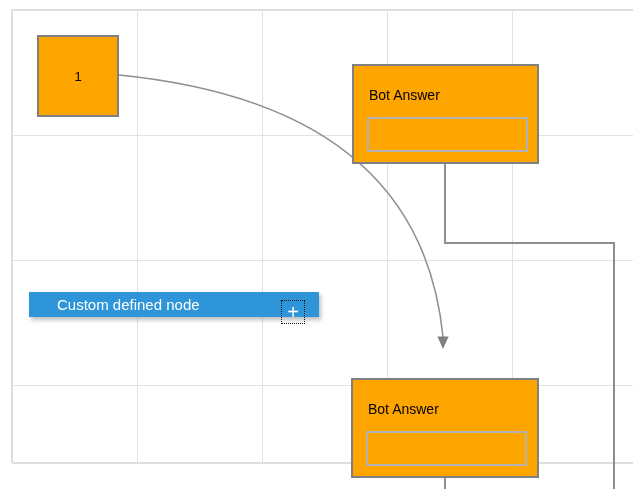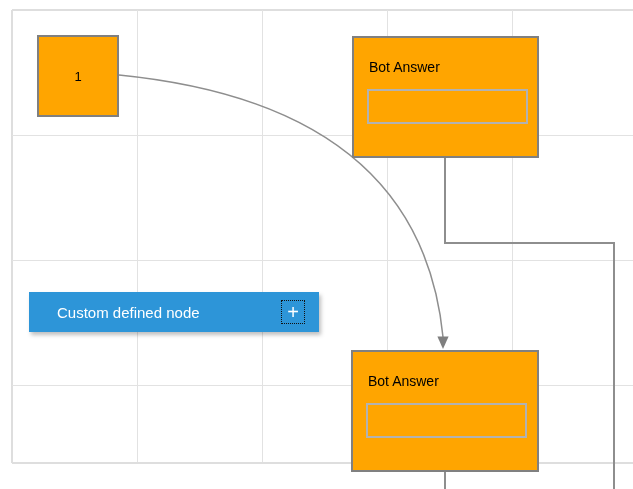--- a/index.html
+++ b/index.html
@@ -44,21 +44,22 @@
     width: 82px;
     height: 82px;
     display: flex;
     align-items: center;
     justify-content: center;
     font-size: 13px;
     color: #000000;
   }
   .node-bot {
     width: 188px;
-    height: 122px;
+    height: 100px;
+    margin-top: 28px;
   }
   .node-bot-top {
     left: 352px;
     top: 36px;
     width: 187px;
   }
   .node-bot-bottom {
     left: 351px;
     top: 350px;
   }
@@ -78,21 +79,21 @@
     height: 35px;
     box-sizing: border-box;
     border: 2px solid #b2b2b2;
     background: transparent;
   }
   .palette-node {
     position: absolute;
     left: 29px;
     top: 292px;
     width: 290px;
-    height: 40px;
+    height: 25px;
     background: #2d95d8;
     box-shadow: 2px 3px 4px rgba(0, 0, 0, 0.25);
     display: flex;
     align-items: center;
   }
   .palette-label {
     padding-left: 28px;
     font-size: 15px;
     color: #ffffff;
     white-space: nowrap;

